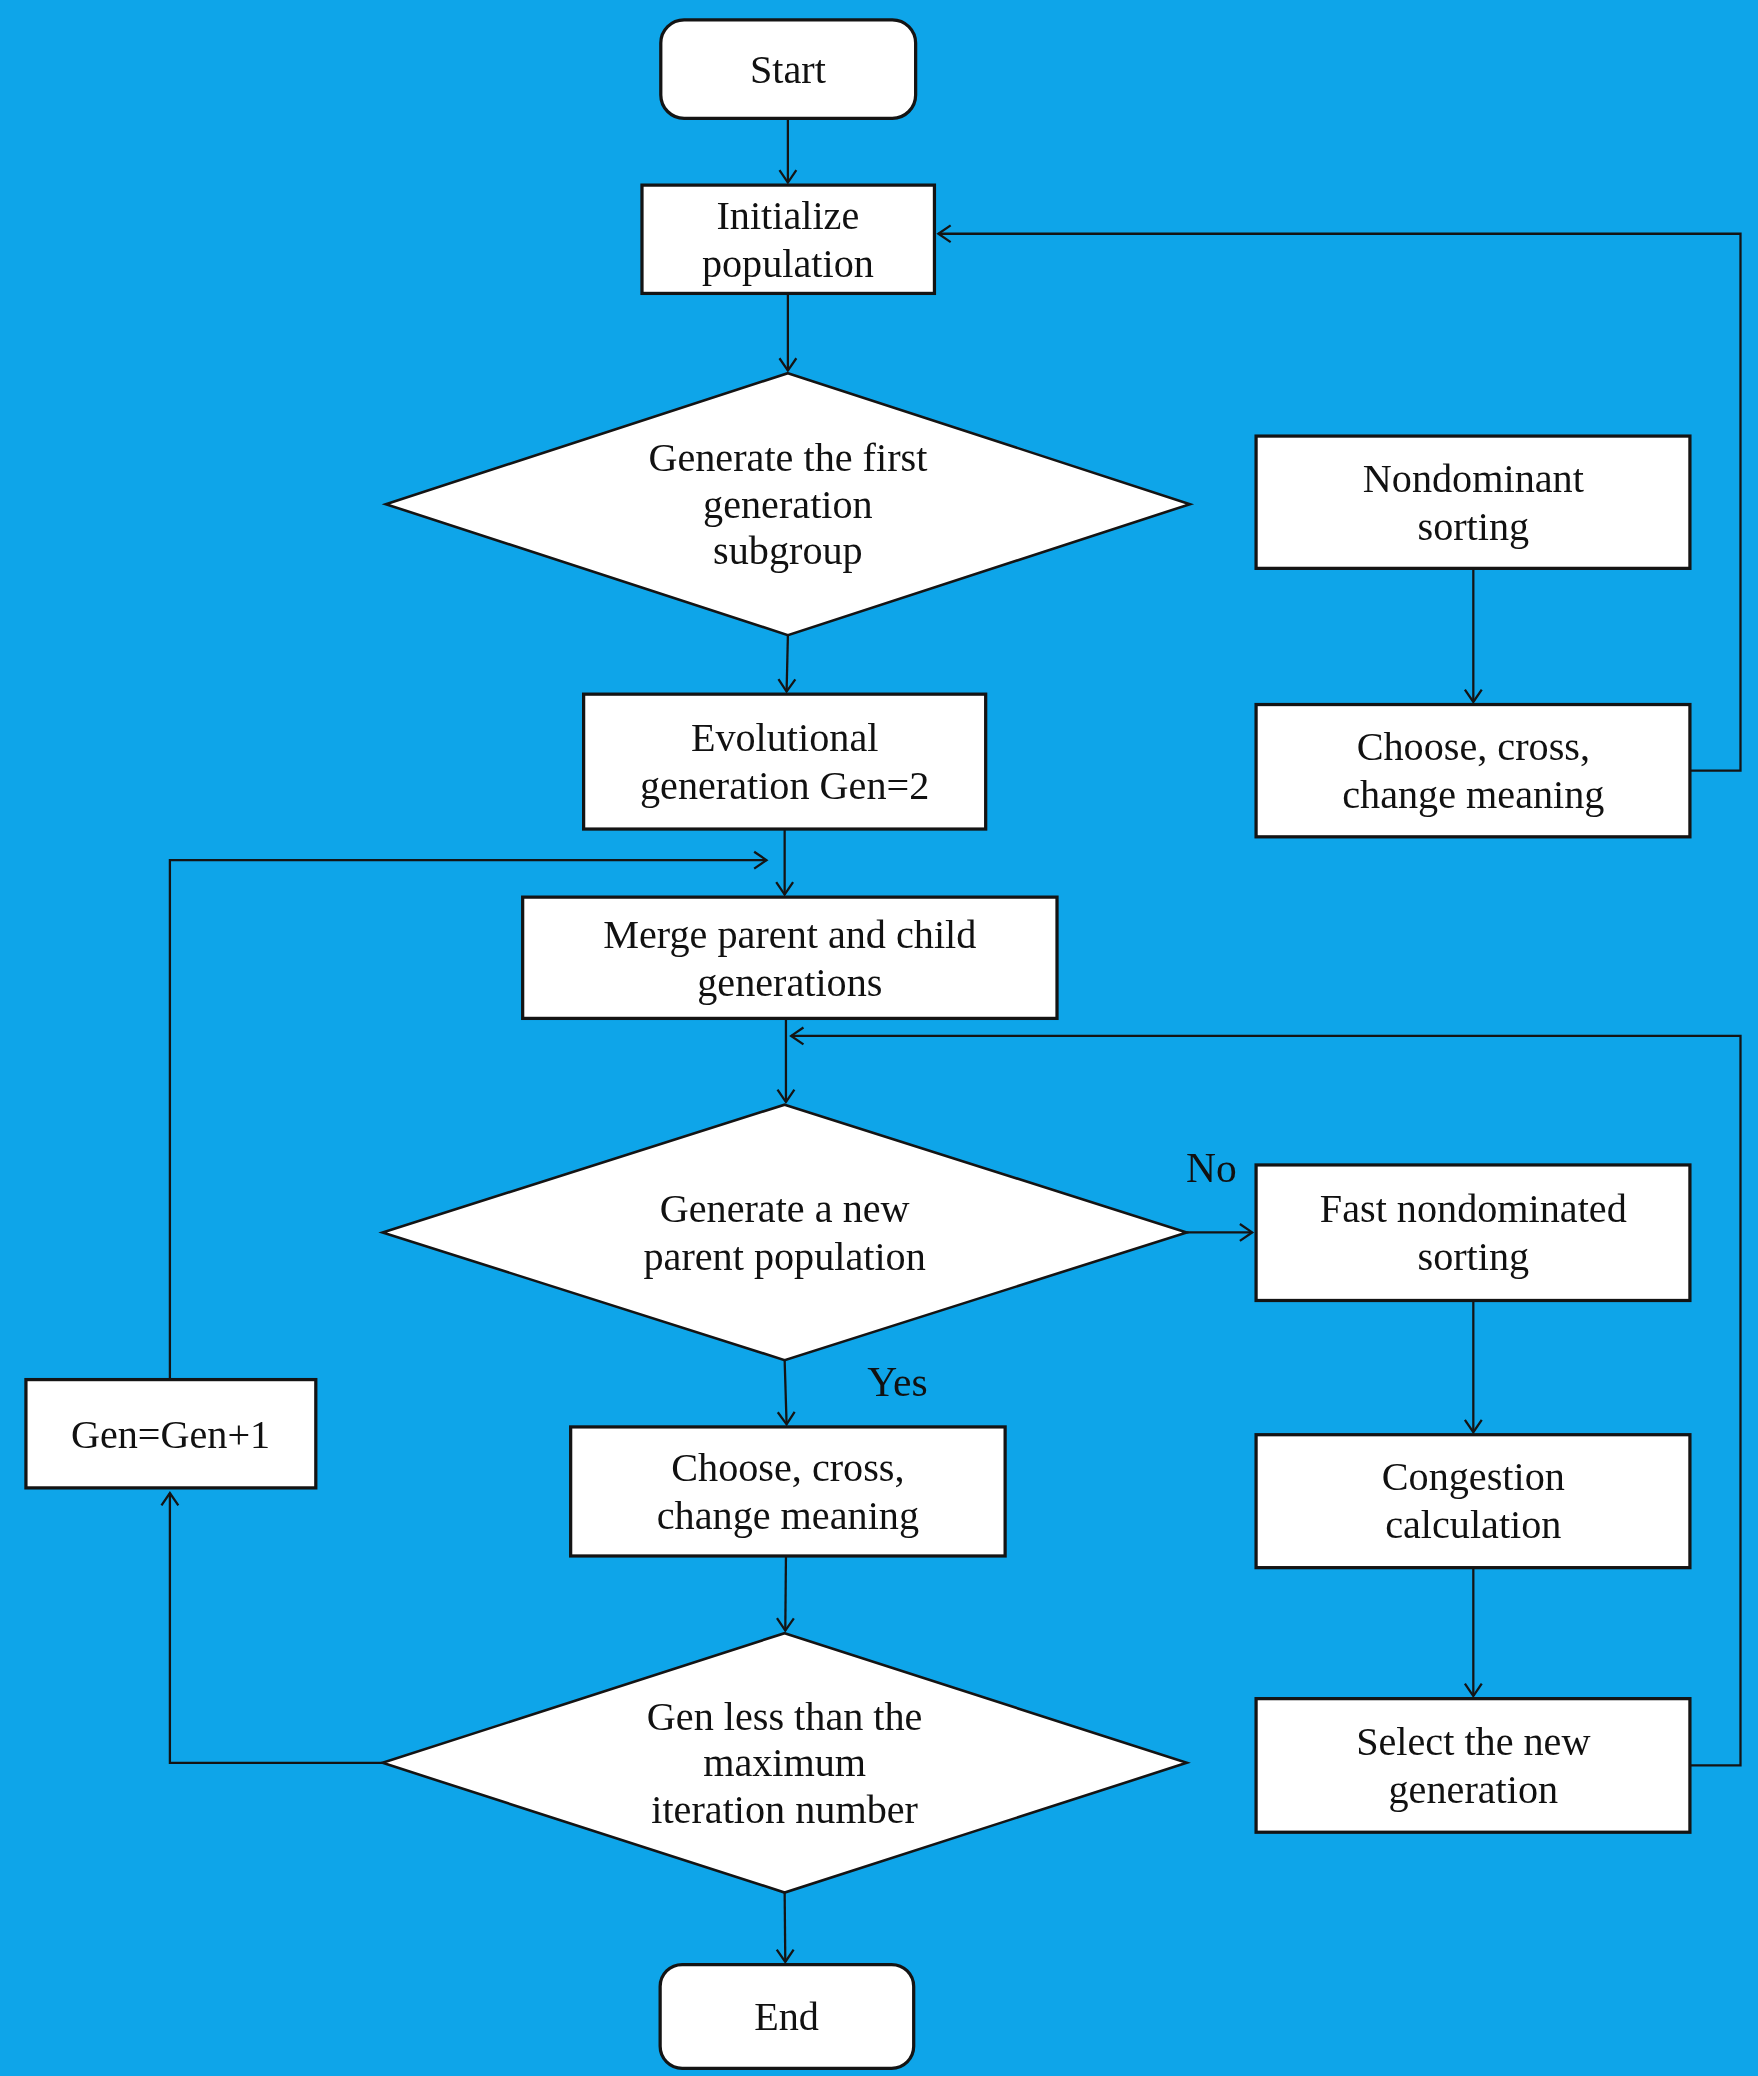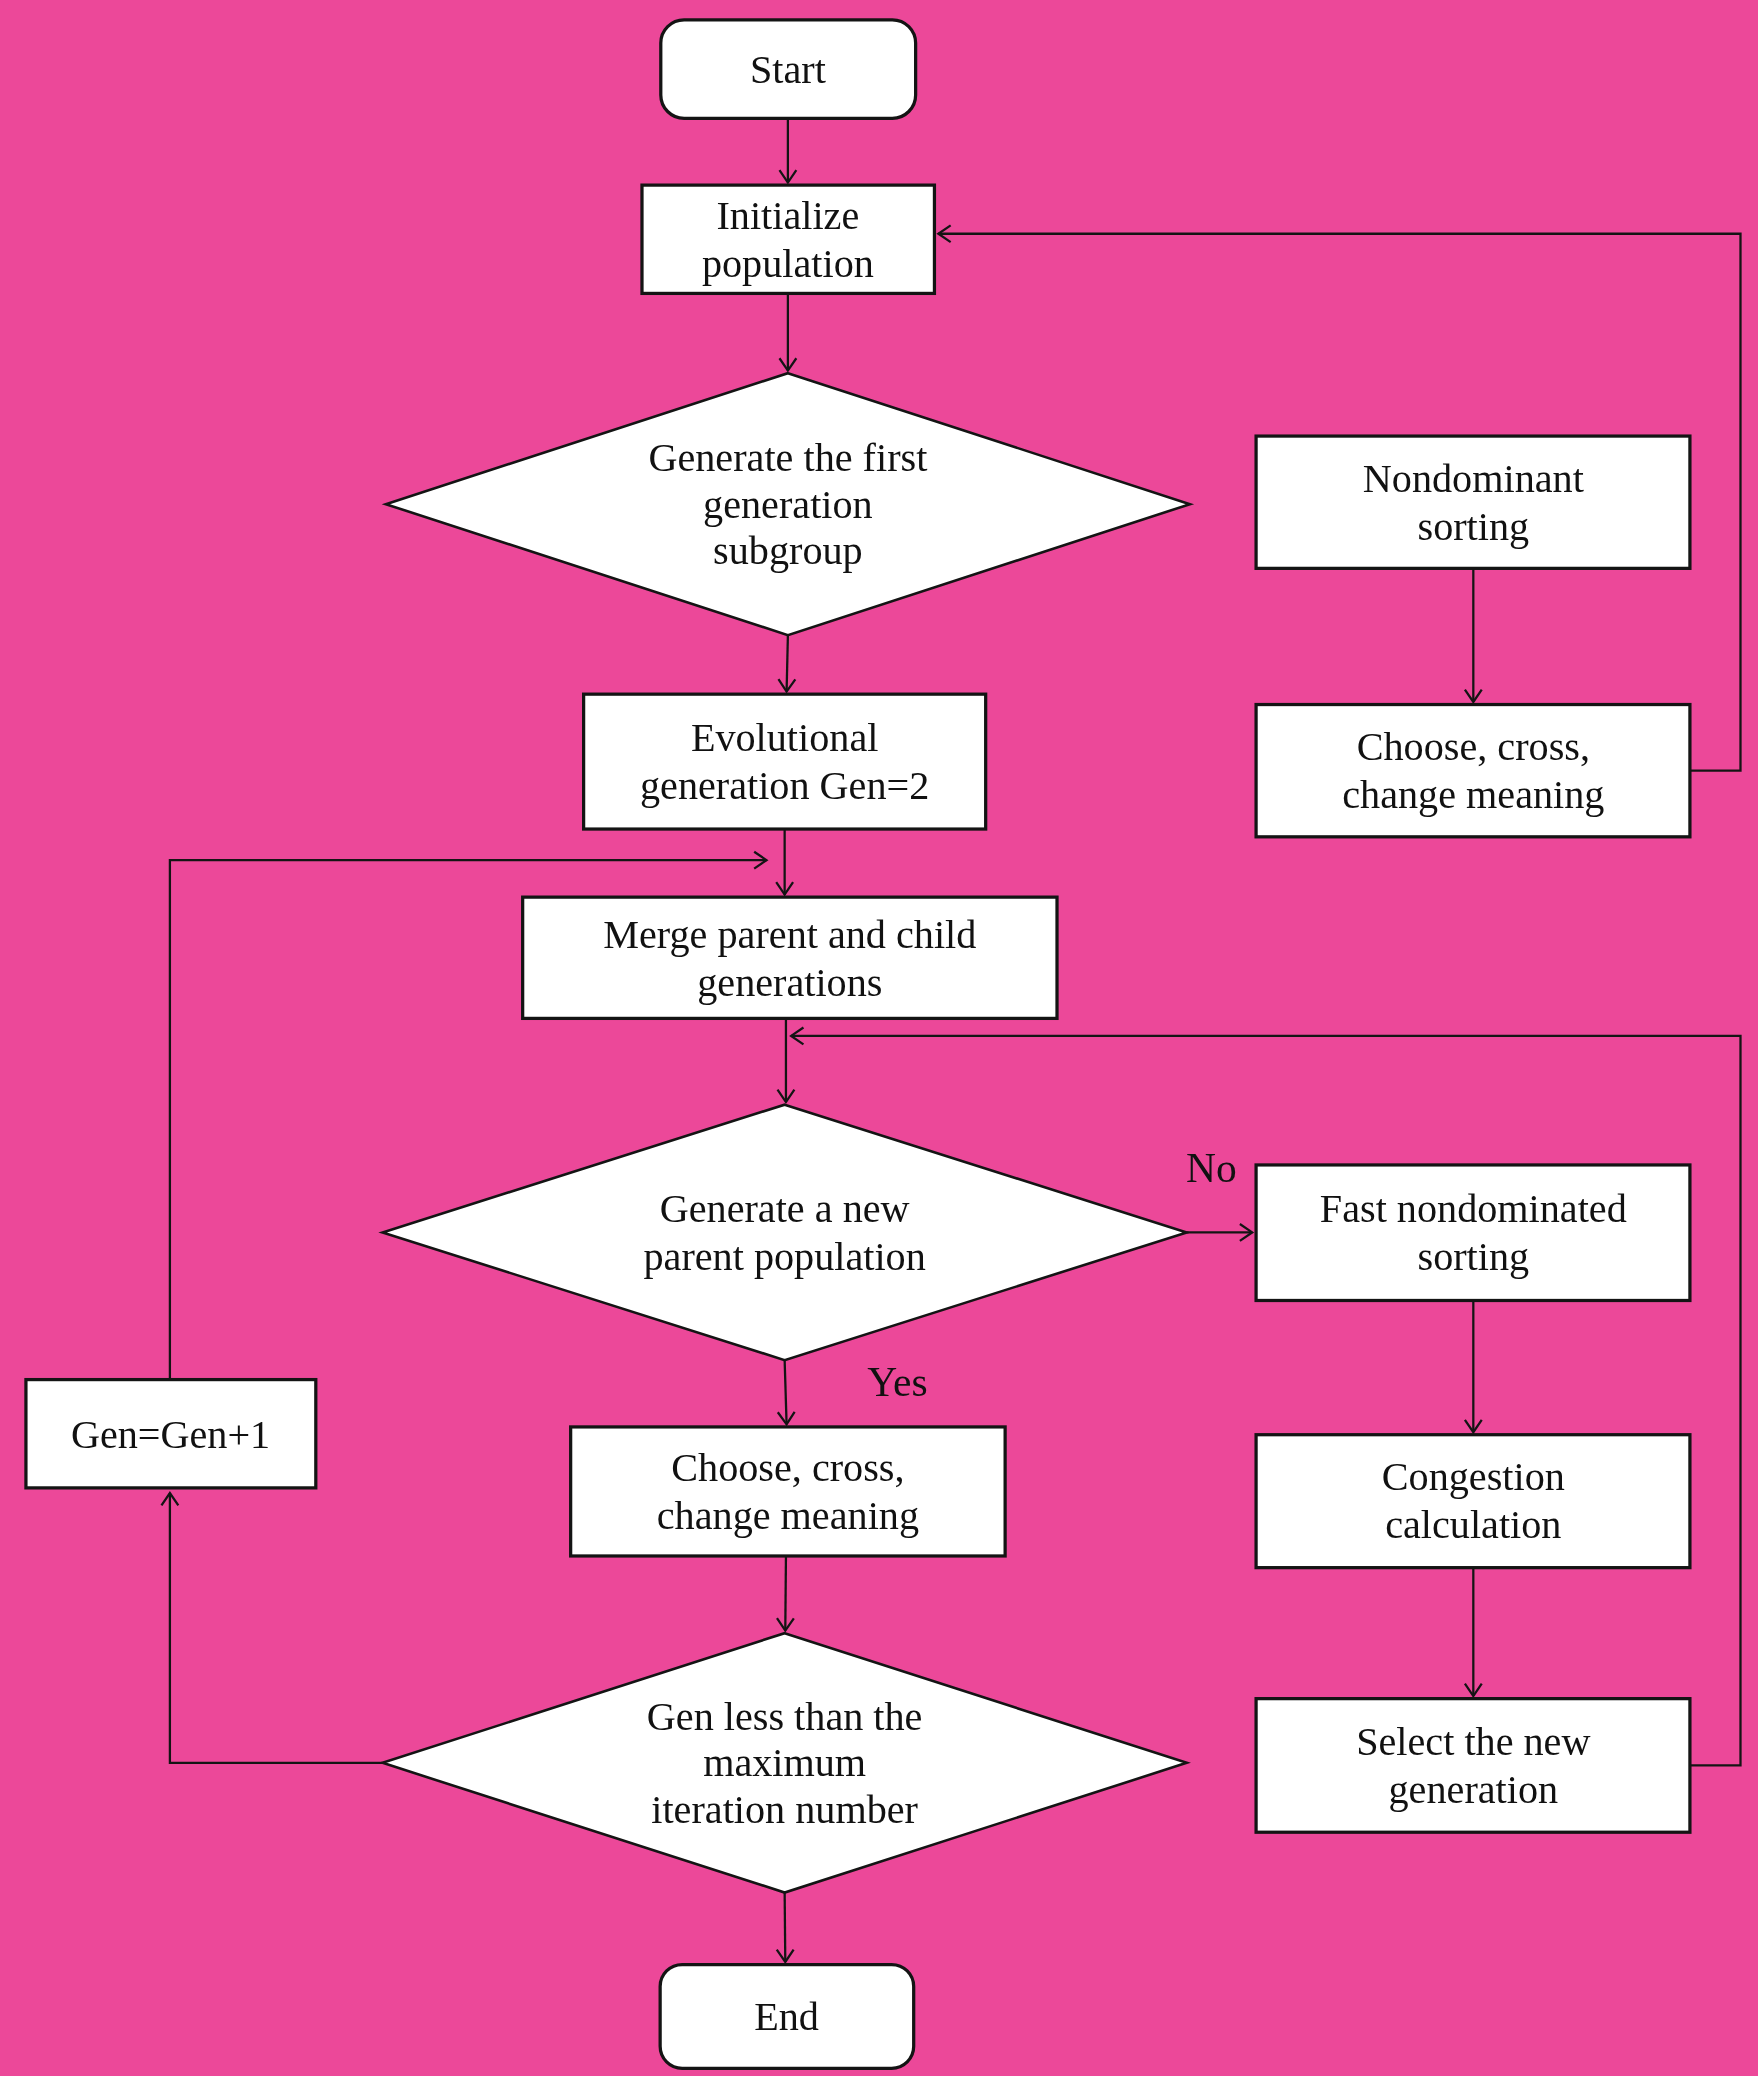--- a/index.html
+++ b/index.html
@@ -4,21 +4,21 @@
 <style>
   html, body {
     margin: 0;
     padding: 0;
     background: #ffffff;
   }
   #page {
     position: relative;
     width: 1758px;
     height: 2077px;
-    background: #ec4899;
+    background: #0ea5e9;
     font-family: "Liberation Serif", "DejaVu Serif", serif;
   }
   svg { display: block; }
   .shape {
     fill: #ffffff;
     stroke: #141414;
     stroke-width: 5;
   }
   .diamond {
     fill: #ffffff;

